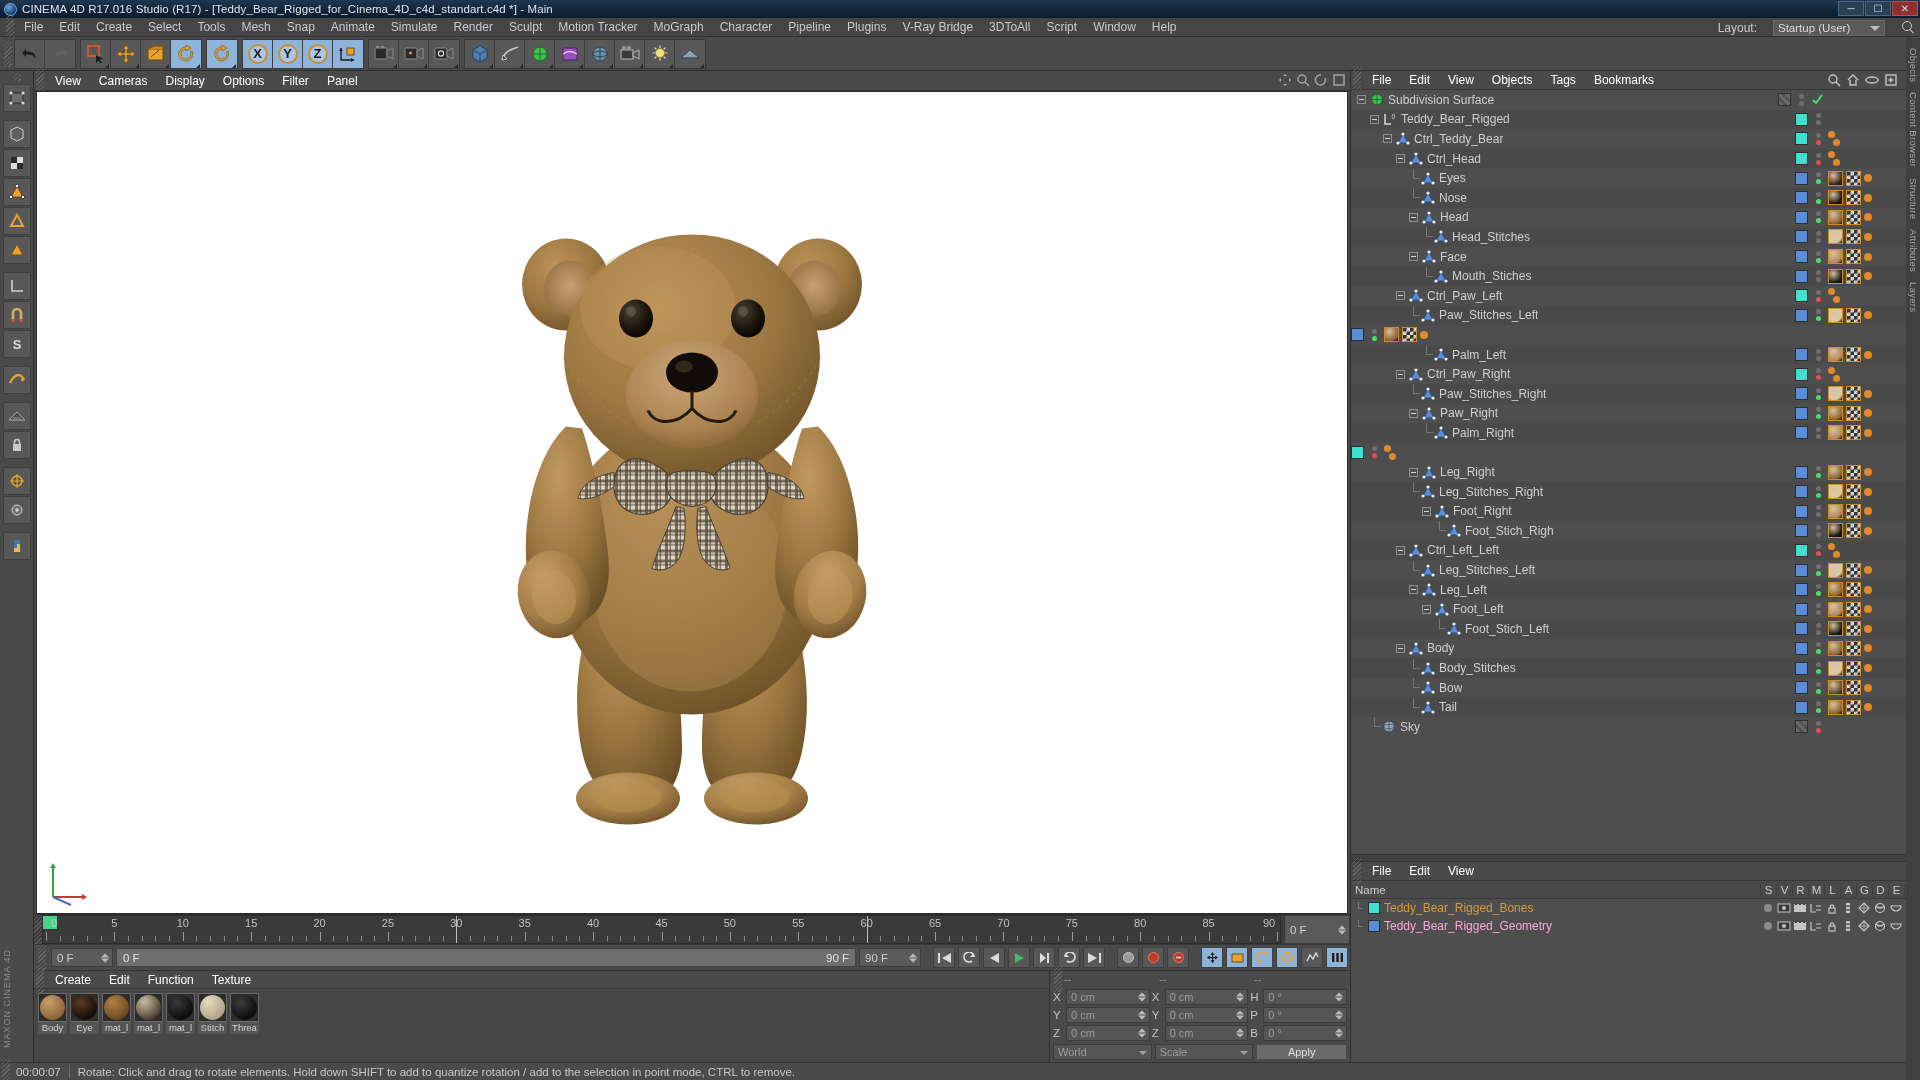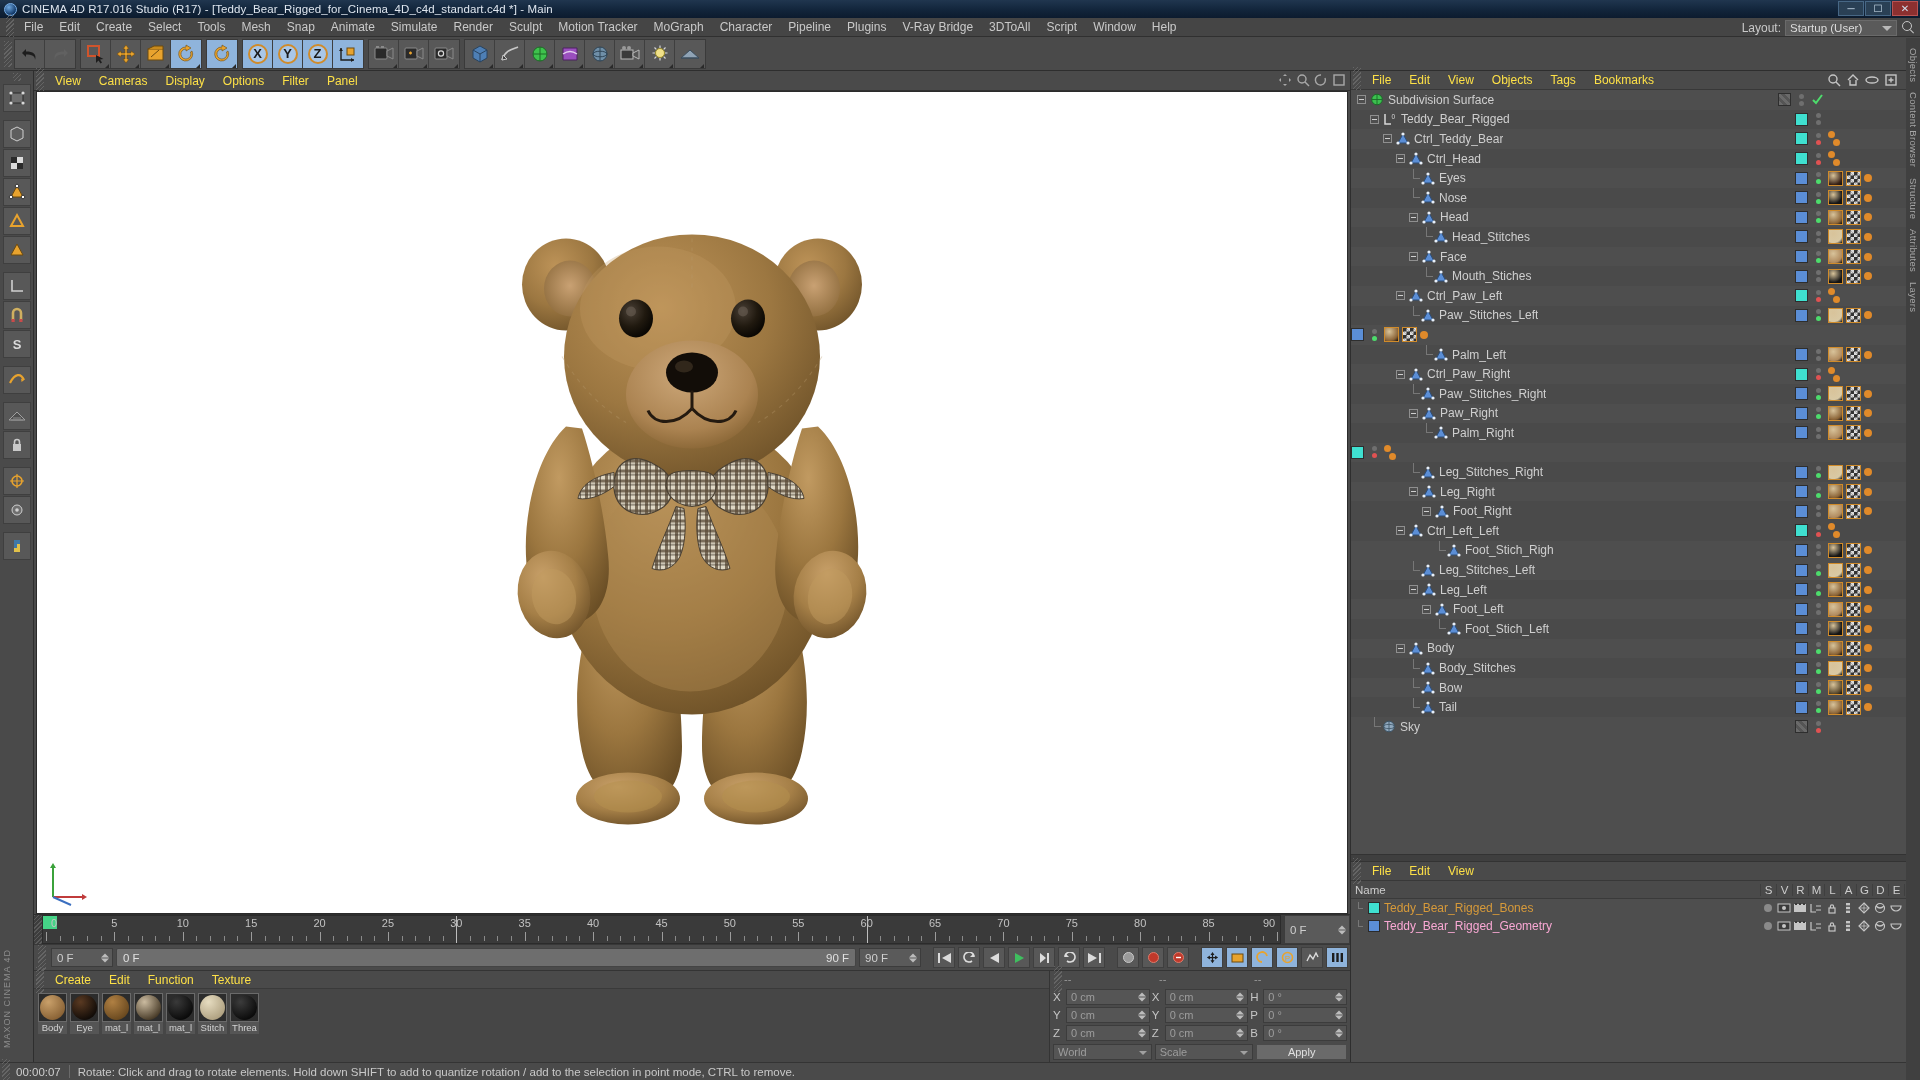--- a/index.html
+++ b/index.html
@@ -31,21 +31,21 @@
     color:#cfe0ef;font-size:10px;display:flex;align-items:center;justify-content:center;}
   .tb-btn.close { background:#8c3030;border-color:#b85252;}
 
   
   .menubar {
     height:19px; flex:0 0 19px; background:#454545;
     display:flex; align-items:center; border-bottom:1px solid #303030;
     position:relative; padding-left:4px;
   }
   .menu-item { padding:0 8px; line-height:19px; font-size:12px; color:#c9c9c9; cursor:default; white-space:nowrap;}
-  .layout-box { position:absolute; right:4px; top:0; height:19px; display:flex; align-items:center; gap:4px; }
+  .layout-box { position:absolute; right:4px; top:0; height:19px; display:flex; align-items:center; gap:16px; }
   .layout-lbl { font-size:12px; color:#c9c9c9; }
   .layout-sel {
     width:112px;height:16px;background:#5a5a5a;border:1px solid #6a6a6a;
     display:flex;align-items:center;padding:0 4px;font-size:11.5px;color:#dcdcdc;
     position:relative;
   }
   .layout-sel .carat { position:absolute; right:4px; top:5px;
     border-left:5px solid transparent;border-right:5px solid transparent;border-top:5px solid #b9b9b9;}
   .mag { width:15px;height:15px;position:relative;}
   .mag::before{content:"";position:absolute;left:1px;top:1px;width:8px;height:8px;border:1.4px solid #c6c6c6;border-radius:50%;}
@@ -79,21 +79,21 @@
     display:flex;align-items:center;justify-content:center;position:relative;}
   .ltbtn.sep { height:6px;border:none;background:transparent;}
   .maxon { position:absolute; bottom:4px; left:2px; width:30px; text-align:center;
     font-size:9px; color:#8d8d8d; writing-mode:vertical-rl; transform:rotate(180deg);
     letter-spacing:1px; height:120px;}
 
   
   .centercol { flex:1 1 auto; display:flex; flex-direction:column; min-width:0; background:#4a4a4a;}
   .vp-header { height:20px;flex:0 0 20px;background:#4a4a4a;display:flex;align-items:center;
     border-bottom:1px solid #313131; position:relative;}
-  .vp-menu { padding:0 9px;font-size:12px;line-height:20px;color:#fde047;}
+  .vp-menu { padding:0 9px;font-size:12px;line-height:20px;color:#ffffff;}
   .vp-icons { position:absolute;right:4px;top:2px;display:flex;gap:4px;align-items:center;}
   .vpi { width:14px;height:14px;opacity:.8;}
   .viewport { flex:1 1 auto; background:#ffffff; position:relative; overflow:hidden;
     border:1px solid #2b2b2b; margin:0 2px;}
 
   
   .timeline { height:30px;flex:0 0 30px;background:#3d3d3d;display:flex;align-items:stretch;
     border-top:1px solid #2e2e2e;}
   .tl-grip{width:8px;background-image:repeating-linear-gradient(135deg,#6e6e6e 0 1px,transparent 1px 3px);opacity:.6;}
   .tl-track { flex:1 1 auto; position:relative; background:#3a3a3a; border:1px solid #2b2b2b;}
@@ -1600,20 +1600,47 @@
                   <span style="display:flex;gap:1px;">
                     <i style="display:block;width:7px;height:7px;border-radius:50%;background:#e08a2a;"></i>
                   </span>
                   <span style="display:flex;gap:1px;margin-left:5px;">
                     <i style="display:block;width:7px;height:7px;border-radius:50%;background:#e08a2a;"></i>
                   </span>
                 </div>
               </div>
             </div>
           </div>
+          <div class="omrow">
+            <div class="om-name">
+              <div class="indent" style="width: 58px;"></div>
+              <div class="expander"></div>
+              <div class="om-icon">
+                <svg width="14" height="13" viewBox="0 0 14 13">
+                  <path d="M7 2 L12 11 L2 11 Z" fill="#5b8ed6" stroke="#2e4e78"></path>
+                  <circle cx="7" cy="2" r="1.6" fill="#e8f0fa"></circle>
+                  <circle cx="12" cy="11" r="1.6" fill="#e8f0fa"></circle>
+                  <circle cx="2" cy="11" r="1.6" fill="#e8f0fa"></circle>
+                </svg>
+              </div>
+              <div class="om-lbl">Leg_Right</div>
+            </div>
+            <div class="om-cols">
+              <div class="colorchip" style="background: rgb(91, 142, 214);"></div>
+              <div class="dots">
+                <div class="dot"></div>
+                <div class="dot green"></div>
+              </div>
+              <div class="tagzone">
+                <div class="tag" style="background: radial-gradient(circle at 33% 28%, rgb(216, 195, 154), rgb(138, 99, 54) 70%, rgb(13, 13, 13));"></div>
+                <div class="tag checker"></div>
+                <div class="tag tiny"></div>
+              </div>
+            </div>
+          </div>
           <div class="omrow alt">
             <div class="om-name">
               <div class="indent" style="width: 58px;"></div>
               <div class="treeline"></div>
               <div class="om-icon">
                 <svg width="14" height="13" viewBox="0 0 14 13">
                   <path d="M7 2 L12 11 L2 11 Z" fill="#5b8ed6" stroke="#2e4e78"></path>
                   <circle cx="7" cy="2" r="1.6" fill="#e8f0fa"></circle>
                   <circle cx="12" cy="11" r="1.6" fill="#e8f0fa"></circle>
                   <circle cx="2" cy="11" r="1.6" fill="#e8f0fa"></circle>
@@ -1627,47 +1654,20 @@
                 <div class="dot"></div>
                 <div class="dot green"></div>
               </div>
               <div class="tagzone">
                 <div class="tag" style="background: radial-gradient(circle at 33% 28%, rgb(216, 195, 154), rgb(217, 201, 164) 70%, rgb(13, 13, 13));"></div>
                 <div class="tag checker"></div>
                 <div class="tag tiny"></div>
               </div>
             </div>
           </div>
-          <div class="omrow">
-            <div class="om-name">
-              <div class="indent" style="width: 58px;"></div>
-              <div class="expander"></div>
-              <div class="om-icon">
-                <svg width="14" height="13" viewBox="0 0 14 13">
-                  <path d="M7 2 L12 11 L2 11 Z" fill="#5b8ed6" stroke="#2e4e78"></path>
-                  <circle cx="7" cy="2" r="1.6" fill="#e8f0fa"></circle>
-                  <circle cx="12" cy="11" r="1.6" fill="#e8f0fa"></circle>
-                  <circle cx="2" cy="11" r="1.6" fill="#e8f0fa"></circle>
-                </svg>
-              </div>
-              <div class="om-lbl">Leg_Right</div>
-            </div>
-            <div class="om-cols">
-              <div class="colorchip" style="background: rgb(91, 142, 214);"></div>
-              <div class="dots">
-                <div class="dot"></div>
-                <div class="dot green"></div>
-              </div>
-              <div class="tagzone">
-                <div class="tag" style="background: radial-gradient(circle at 33% 28%, rgb(216, 195, 154), rgb(138, 99, 54) 70%, rgb(13, 13, 13));"></div>
-                <div class="tag checker"></div>
-                <div class="tag tiny"></div>
-              </div>
-            </div>
-          </div>
           <div class="omrow alt">
             <div class="om-name">
               <div class="indent" style="width: 71px;"></div>
               <div class="expander"></div>
               <div class="om-icon">
                 <svg width="14" height="13" viewBox="0 0 14 13">
                   <path d="M7 2 L12 11 L2 11 Z" fill="#5b8ed6" stroke="#2e4e78"></path>
                   <circle cx="7" cy="2" r="1.6" fill="#e8f0fa"></circle>
                   <circle cx="12" cy="11" r="1.6" fill="#e8f0fa"></circle>
                   <circle cx="2" cy="11" r="1.6" fill="#e8f0fa"></circle>
@@ -1676,20 +1676,47 @@
               <div class="om-lbl">Foot_Right</div>
             </div>
             <div class="om-cols">
               <div class="colorchip" style="background: rgb(91, 142, 214);"></div>
               <div class="dots">
                 <div class="dot"></div>
                 <div class="dot"></div>
               </div>
               <div class="tagzone">
                 <div class="tag" style="background: radial-gradient(circle at 33% 28%, rgb(216, 195, 154), rgb(176, 138, 94) 70%, rgb(13, 13, 13));"></div>
+                <div class="tag checker"></div>
+                <div class="tag tiny"></div>
+              </div>
+            </div>
+          </div>
+          <div class="omrow">
+            <div class="om-name">
+              <div class="indent" style="width: 84px;"></div>
+              <div class="treeline"></div>
+              <div class="om-icon">
+                <svg width="14" height="13" viewBox="0 0 14 13">
+                  <path d="M7 2 L12 11 L2 11 Z" fill="#5b8ed6" stroke="#2e4e78"></path>
+                  <circle cx="7" cy="2" r="1.6" fill="#e8f0fa"></circle>
+                  <circle cx="12" cy="11" r="1.6" fill="#e8f0fa"></circle>
+                  <circle cx="2" cy="11" r="1.6" fill="#e8f0fa"></circle>
+                </svg>
+              </div>
+              <div class="om-lbl">Foot_Stich_Righ</div>
+            </div>
+            <div class="om-cols">
+              <div class="colorchip" style="background: rgb(91, 142, 214);"></div>
+              <div class="dots">
+                <div class="dot"></div>
+                <div class="dot"></div>
+              </div>
+              <div class="tagzone">
+                <div class="tag" style="background: radial-gradient(circle at 33% 28%, rgb(216, 195, 154), rgb(21, 21, 21) 70%, rgb(13, 13, 13));"></div>
                 <div class="tag checker"></div>
                 <div class="tag tiny"></div>
               </div>
             </div>
           </div>
           <div class="omrow alt">
             <div class="om-name">
               <div class="indent" style="width: 45px;"></div>
               <div class="expander"></div>
               <div class="om-icon">
@@ -1710,47 +1737,20 @@
               </div>
               <div class="tagzone">
                 <div class="bone-tags" style="display: flex; flex-direction: column; gap: 1px;">
                   <span style="display:flex;gap:1px;">
                     <i style="display:block;width:7px;height:7px;border-radius:50%;background:#e08a2a;"></i>
                   </span>
                   <span style="display:flex;gap:1px;margin-left:5px;">
                     <i style="display:block;width:7px;height:7px;border-radius:50%;background:#e08a2a;"></i>
                   </span>
                 </div>
-              </div>
-            </div>
-          </div>
-          <div class="omrow">
-            <div class="om-name">
-              <div class="indent" style="width: 84px;"></div>
-              <div class="treeline"></div>
-              <div class="om-icon">
-                <svg width="14" height="13" viewBox="0 0 14 13">
-                  <path d="M7 2 L12 11 L2 11 Z" fill="#5b8ed6" stroke="#2e4e78"></path>
-                  <circle cx="7" cy="2" r="1.6" fill="#e8f0fa"></circle>
-                  <circle cx="12" cy="11" r="1.6" fill="#e8f0fa"></circle>
-                  <circle cx="2" cy="11" r="1.6" fill="#e8f0fa"></circle>
-                </svg>
-              </div>
-              <div class="om-lbl">Foot_Stich_Righ</div>
-            </div>
-            <div class="om-cols">
-              <div class="colorchip" style="background: rgb(91, 142, 214);"></div>
-              <div class="dots">
-                <div class="dot"></div>
-                <div class="dot"></div>
-              </div>
-              <div class="tagzone">
-                <div class="tag" style="background: radial-gradient(circle at 33% 28%, rgb(216, 195, 154), rgb(21, 21, 21) 70%, rgb(13, 13, 13));"></div>
-                <div class="tag checker"></div>
-                <div class="tag tiny"></div>
               </div>
             </div>
           </div>
           <div class="omrow">
             <div class="om-name">
               <div class="indent" style="width: 58px;"></div>
               <div class="treeline"></div>
               <div class="om-icon">
                 <svg width="14" height="13" viewBox="0 0 14 13">
                   <path d="M7 2 L12 11 L2 11 Z" fill="#5b8ed6" stroke="#2e4e78"></path>

